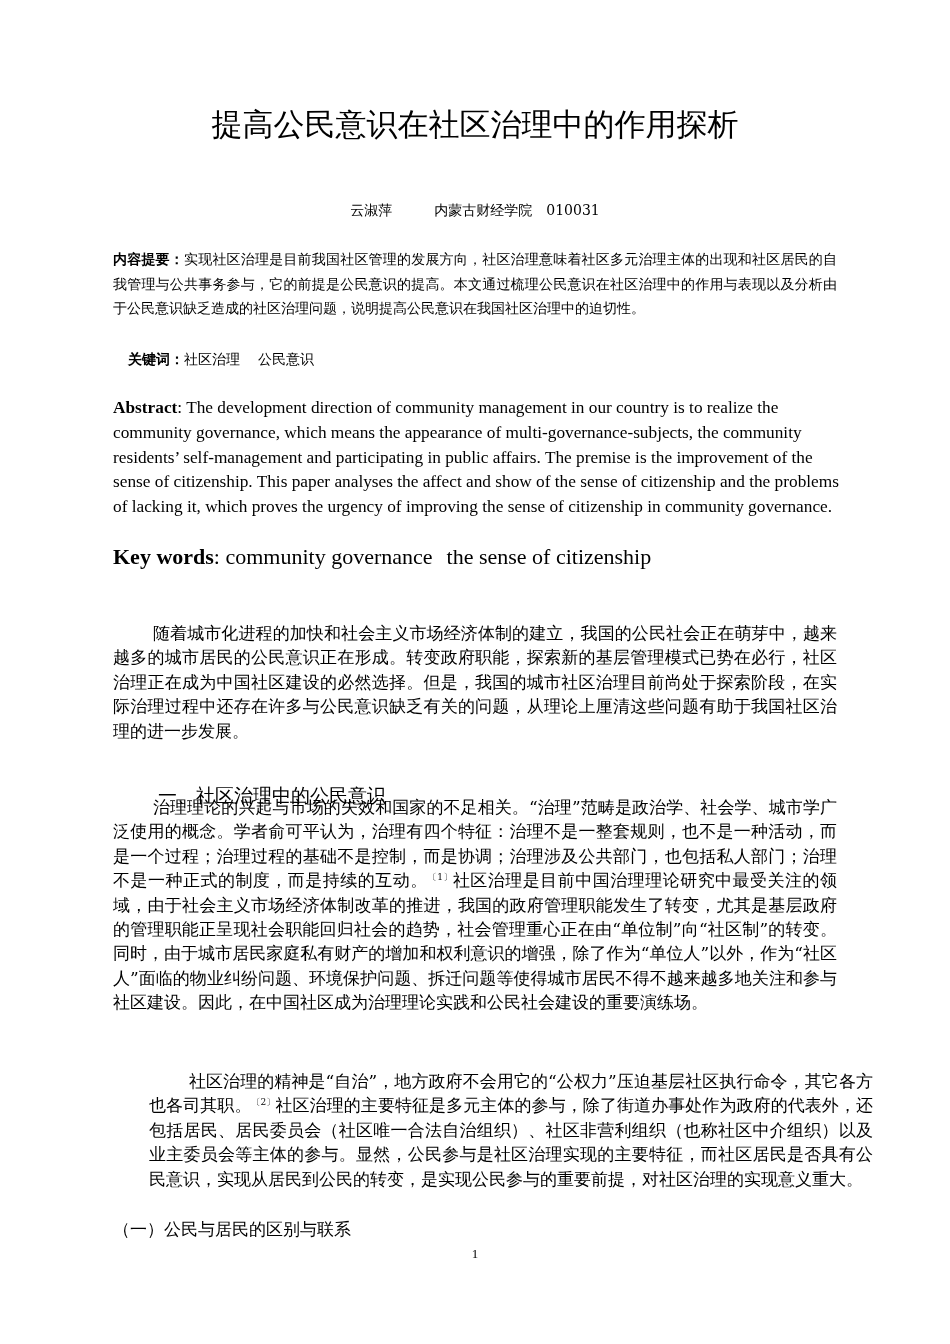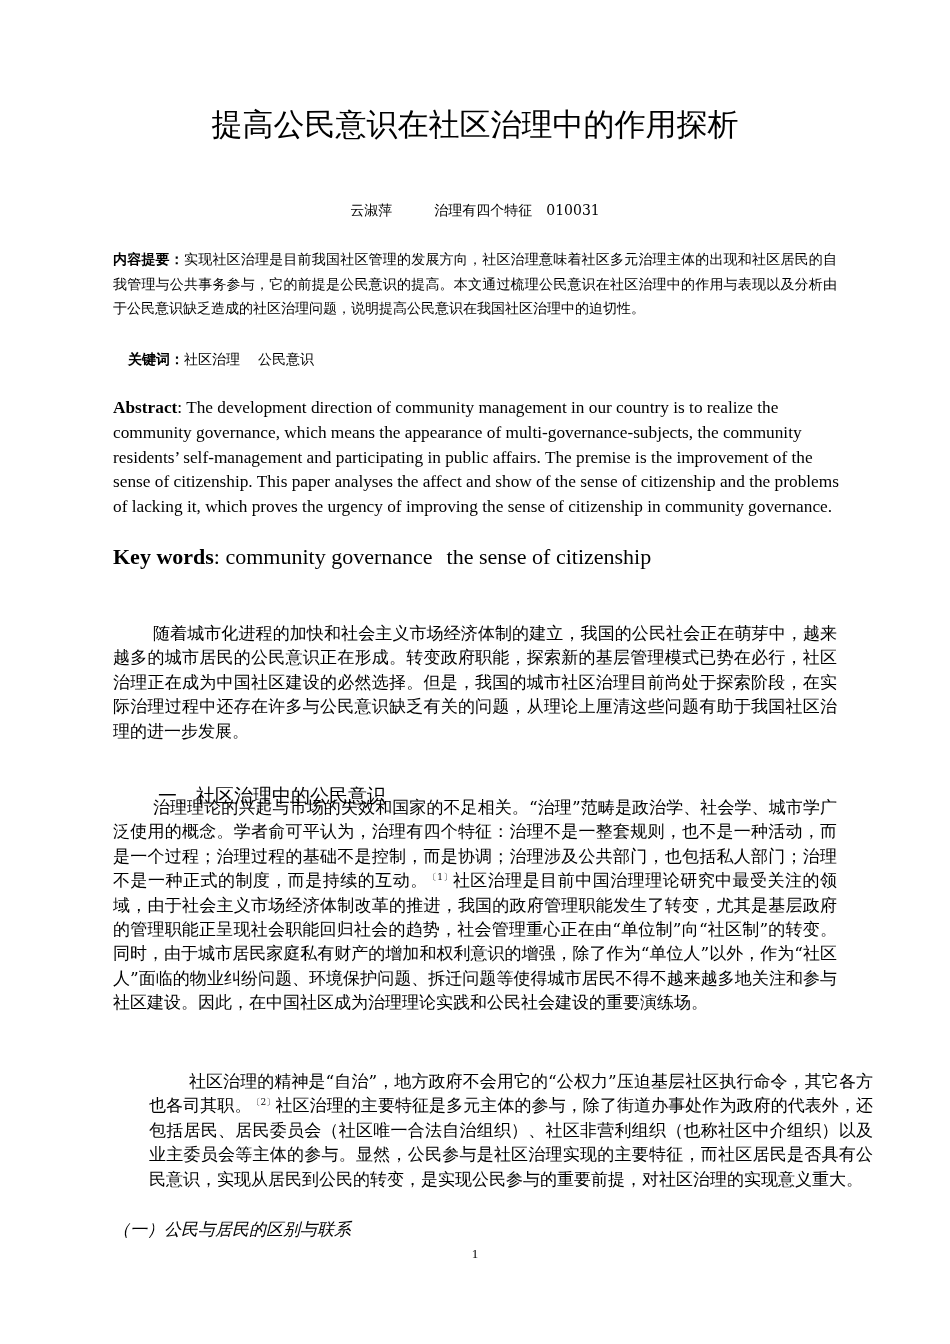--- a/index.html
+++ b/index.html
@@ -41,37 +41,37 @@
   .indent { text-indent: 2.35em; }
   .p1 { top: 621px; }
   .h1 {
     position: absolute; left: 158px; top: 757px;
     font-family: "DejaVu Sans", sans-serif; font-size: 19px; line-height: 28px; margin-top: 24px;
   }
   .p2 { top: 795px; }
   .p3 { top: 1069px; margin-left: 36px; }
   .h2 {
     position: absolute; left: 113px; top: 1217px;
-    font-family: "DejaVu Serif", serif; font-size: 17px; line-height: 24px; font-style: italic;
+    font-family: "DejaVu Serif", serif; font-size: 17px; line-height: 24px;
   }
   .page-num {
     position: absolute; left: 0; top: 1245px; width: 950px; text-align: center;
     font-family: "Liberation Serif", serif; font-size: 13px; line-height: 18px;
   }
   sup.ref { font-size: 9px; vertical-align: 6px; line-height: 0; }
 </style>
 </head>
 <body>
 
 <div class="page">
 
   <div class="title">提高公民意识在社区治理中的作用探析</div>
 
   <div class="author">
-    <span>云淑萍</span><span class="sep"></span><span>治理有四个特征</span><span class="sep2"></span><span>010031</span>
+    <span>云淑萍</span><span class="sep"></span><span>内蒙古财经学院</span><span class="sep2"></span><span>010031</span>
   </div>
 
   <div class="zh-abstract">
     <b>内容提要</b><b>：</b><span>实现社区治理是目前我国社区管理的发展方向，社区治理意味着社区多元治理主体的出现和社区居民的自我管理与公共事务参与，它的前提是公民意识的提高。本文通过梳理公民意识在社区治理中的作用与表现以及分析由于公民意识缺乏造成的社区治理问题，说明提高公民意识在我国社区治理中的迫切性。</span>
   </div>
 
   <div class="zh-keywords">
     <b>关键词</b><b>：</b><span>社区治理</span><span class="gap"></span><span>公民意识</span>
   </div>
 

